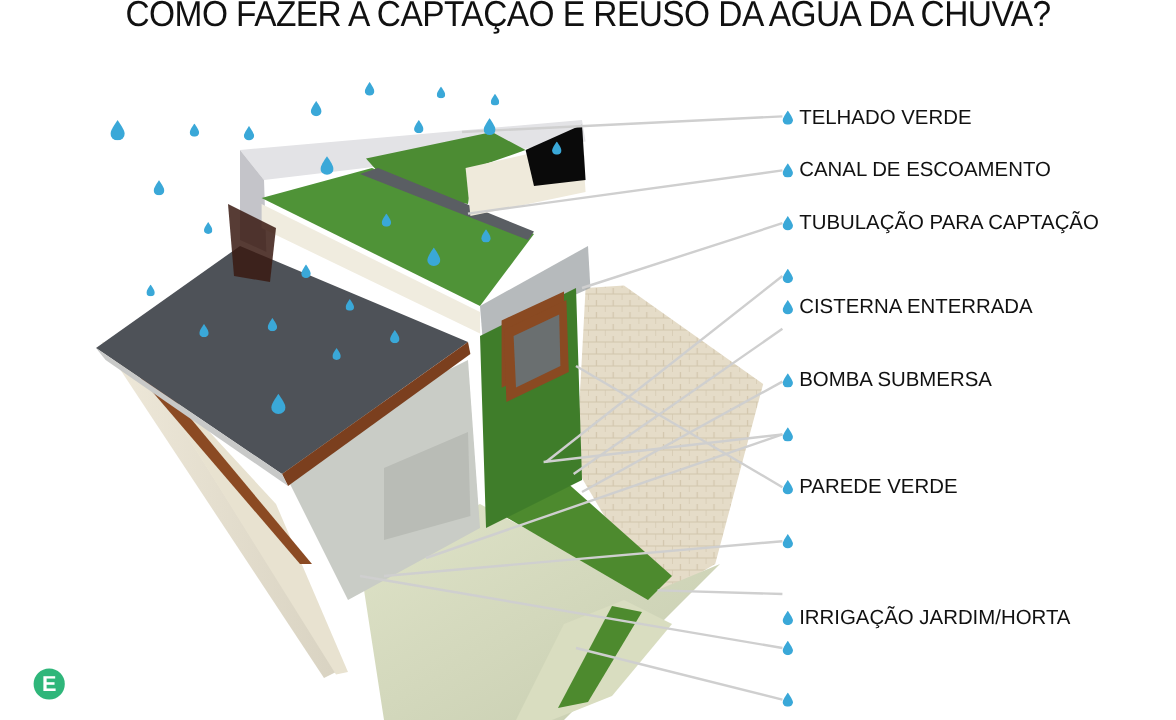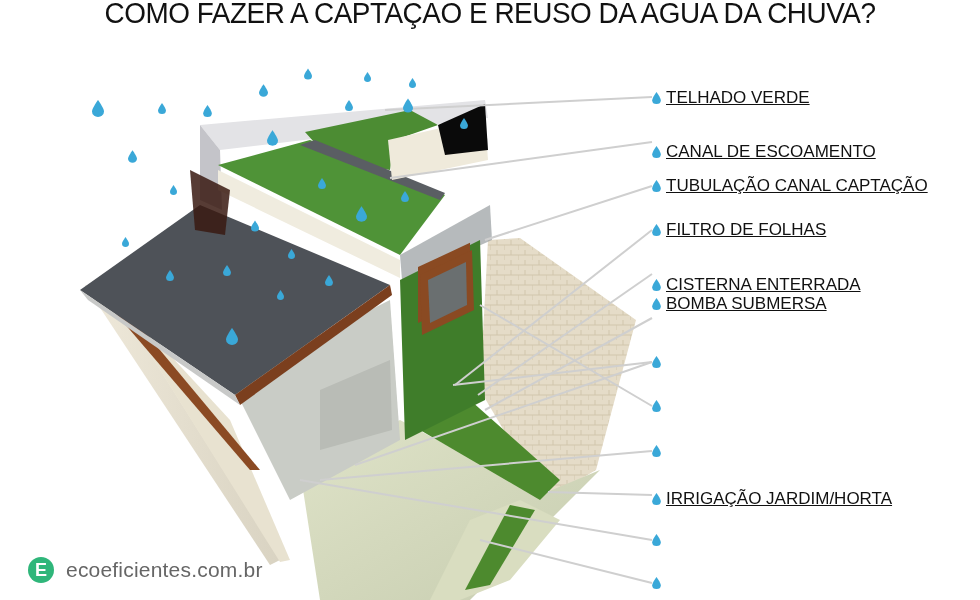--- a/index.html
+++ b/index.html
@@ -1,19 +1,19 @@
 <!DOCTYPE html>
 <html><head>
 <meta charset="utf-8">
 <style>
   html,body{margin:0;padding:0;background:#fff;}
   body{width:980px;height:600px;position:relative;overflow:hidden;font-family:"Liberation Sans",sans-serif;}
   .title{position:absolute;left:0;top:0;width:980px;text-align:center;font-size:30px;line-height:38px;color:#111;letter-spacing:-0.5px;transform:scaleX(0.93);transform-origin:50% 0;margin-top:-6px;white-space:nowrap;}
   .scene{position:absolute;left:0;top:0;}
-  .label{position:absolute;left:652px;height:22px;display:flex;align-items:center;font-size:17px;color:#111;white-space:nowrap;text-decoration:underline;}
+  .label{position:absolute;left:652px;height:22px;display:flex;align-items:center;font-size:17px;color:#111;white-space:nowrap;}
   .label .drop{width:9px;height:12px;margin-right:5px;display:inline-block;}
   .logo{position:absolute;left:28px;top:557px;display:flex;align-items:center;}
   .logo .badge{width:26px;height:26px;border-radius:50%;background:#2fb67a;color:#fff;font-weight:bold;font-size:18px;display:flex;align-items:center;justify-content:center;}
   .logo .site{margin-left:12px;font-size:21px;color:#666;font-weight:300;letter-spacing:0.2px;}
 </style>
 </head>
 <body>
 
 <div class="title">COMO FAZER A CAPTAÇAO E REUSO DA AGUA DA CHUVA?</div>
 
@@ -118,79 +118,78 @@
   </g>
 </svg>
 
 <div>
   <div class="label" style="top:87px">
       <svg class="drop" viewBox="0 0 10 14">
         <path d="M5 0C5 0 0 7 0 9.5A5 4.5 0 0 0 10 9.5C10 7 5 0 5 0Z" fill="#3aa8d8"></path>
       </svg>
       <span>TELHADO VERDE</span>
     </div>
-  <div class="label" style="top:141px">
+  <div class="label" style="top:131px">
       <svg class="drop" viewBox="0 0 10 14">
         <path d="M5 0C5 0 0 7 0 9.5A5 4.5 0 0 0 10 9.5C10 7 5 0 5 0Z" fill="#3aa8d8"></path>
       </svg>
       <span>CANAL DE ESCOAMENTO</span>
     </div>
   <div class="label" style="top:175px">
       <svg class="drop" viewBox="0 0 10 14">
         <path d="M5 0C5 0 0 7 0 9.5A5 4.5 0 0 0 10 9.5C10 7 5 0 5 0Z" fill="#3aa8d8"></path>
       </svg>
-      <span>TUBULAÇÃO CANAL CAPTAÇÃO</span>
+      <span>TUBULAÇÃO PARA CAPTAÇÃO</span>
     </div>
   <div class="label" style="top:219px">
       <svg class="drop" viewBox="0 0 10 14">
         <path d="M5 0C5 0 0 7 0 9.5A5 4.5 0 0 0 10 9.5C10 7 5 0 5 0Z" fill="#3aa8d8"></path>
       </svg>
-      <span>FILTRO DE FOLHAS</span>
     </div>
-  <div class="label" style="top:274px">
+  <div class="label" style="top:245px">
       <svg class="drop" viewBox="0 0 10 14">
         <path d="M5 0C5 0 0 7 0 9.5A5 4.5 0 0 0 10 9.5C10 7 5 0 5 0Z" fill="#3aa8d8"></path>
       </svg>
       <span>CISTERNA ENTERRADA</span>
     </div>
-  <div class="label" style="top:293px">
+  <div class="label" style="top:306px">
       <svg class="drop" viewBox="0 0 10 14">
         <path d="M5 0C5 0 0 7 0 9.5A5 4.5 0 0 0 10 9.5C10 7 5 0 5 0Z" fill="#3aa8d8"></path>
       </svg>
       <span>BOMBA SUBMERSA</span>
     </div>
   <div class="label" style="top:351px">
       <svg class="drop" viewBox="0 0 10 14">
         <path d="M5 0C5 0 0 7 0 9.5A5 4.5 0 0 0 10 9.5C10 7 5 0 5 0Z" fill="#3aa8d8"></path>
       </svg>
     </div>
   <div class="label" style="top:395px">
       <svg class="drop" viewBox="0 0 10 14">
         <path d="M5 0C5 0 0 7 0 9.5A5 4.5 0 0 0 10 9.5C10 7 5 0 5 0Z" fill="#3aa8d8"></path>
       </svg>
+      <span>PAREDE VERDE</span>
     </div>
   <div class="label" style="top:440px">
       <svg class="drop" viewBox="0 0 10 14">
         <path d="M5 0C5 0 0 7 0 9.5A5 4.5 0 0 0 10 9.5C10 7 5 0 5 0Z" fill="#3aa8d8"></path>
       </svg>
     </div>
-  <div class="label" style="top:488px">
+  <div class="label" style="top:504px">
       <svg class="drop" viewBox="0 0 10 14">
         <path d="M5 0C5 0 0 7 0 9.5A5 4.5 0 0 0 10 9.5C10 7 5 0 5 0Z" fill="#3aa8d8"></path>
       </svg>
       <span>IRRIGAÇÃO JARDIM/HORTA</span>
     </div>
   <div class="label" style="top:529px">
       <svg class="drop" viewBox="0 0 10 14">
         <path d="M5 0C5 0 0 7 0 9.5A5 4.5 0 0 0 10 9.5C10 7 5 0 5 0Z" fill="#3aa8d8"></path>
       </svg>
     </div>
   <div class="label" style="top:572px">
       <svg class="drop" viewBox="0 0 10 14">
         <path d="M5 0C5 0 0 7 0 9.5A5 4.5 0 0 0 10 9.5C10 7 5 0 5 0Z" fill="#3aa8d8"></path>
       </svg>
     </div>
 </div>
 
 <div class="logo">
   <div class="badge">E</div>
-  <div class="site">ecoeficientes.com.br</div>
 </div>
 
 </body></html>

